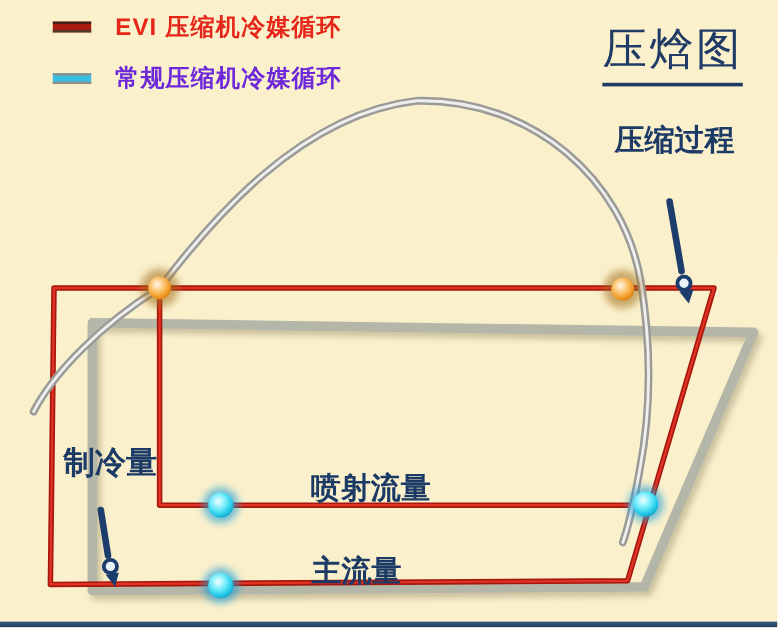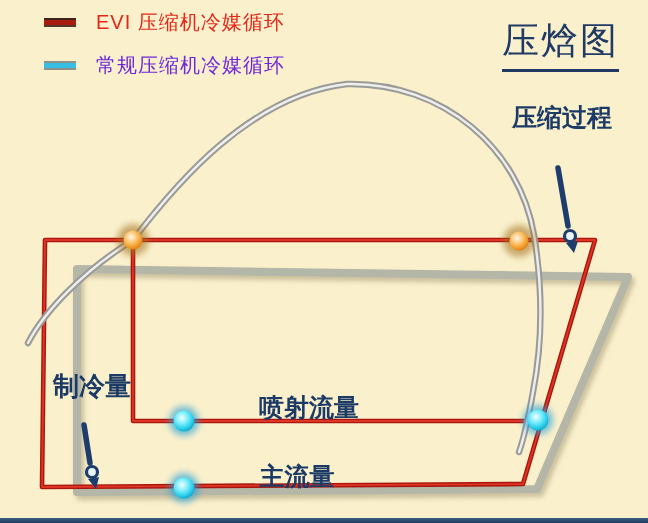--- a/index.html
+++ b/index.html
@@ -7,32 +7,32 @@
     position:relative;width:648px;height:523px;overflow:hidden;
     background:#faf0cc;
     font-family:"Liberation Sans", sans-serif;
   }
   .layer{position:absolute;left:0;top:0;}
   .lbl{
     position:absolute;font-weight:bold;color:#1c3a66;
     text-align:center;white-space:nowrap;line-height:1.15;
   }
   .lbl-flow{font-size:25px;}
-  .lbl-note{font-size:25px;line-height:31px;}
+  .lbl-note{font-size:25px;line-height:31px;font-family:Liberation Serif, serif;}
   .title{
     position:absolute;left:502px;top:16px;
     font-size:37px;font-weight:normal;color:#203a66;letter-spacing:2px;
     border-bottom:3px solid #203a66;padding-bottom:3px;display:inline-block;
   }
   .legend{position:absolute;left:44px;top:9px;}
   .legend-row{display:flex;align-items:center;height:26px;margin-bottom:17px;}
   .swatch{width:32px;height:5px;margin-right:20px;flex:0 0 auto;}
   .swatch-red{background:#a81c10;border-top:2px solid #40231a;border-bottom:2px solid #55382a;}
   .swatch-cyan{background:#38bde4;border-top:2px solid #8d9188;border-bottom:2px solid #8d9188;}
-  .legend-label{font-size:20px;font-weight:normal;letter-spacing:1px;}
+  .legend-label{font-size:20px;font-weight:bold;letter-spacing:1px;}
   .legend-label.red{color:#e52619;}
   .legend-label.cyan{color:#6d28d9;}
   .bottom-border{
     position:absolute;left:0;bottom:0;width:648px;height:5px;
     background:linear-gradient(#3d5d80,#1c3a5e);
   }
 </style>
 </head>
 <body>
 

